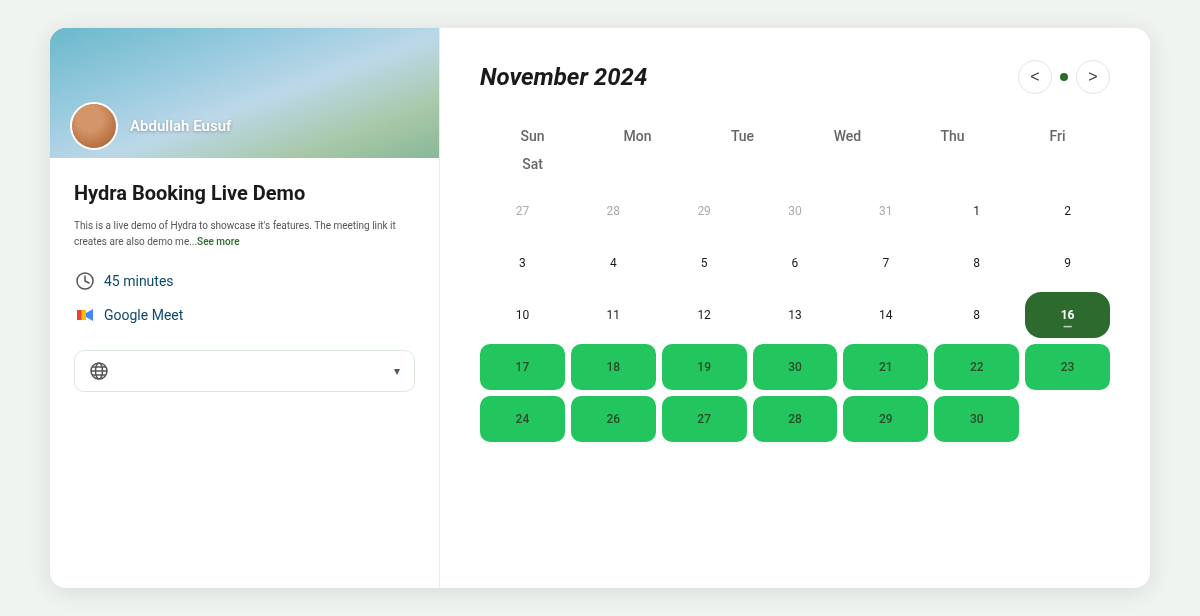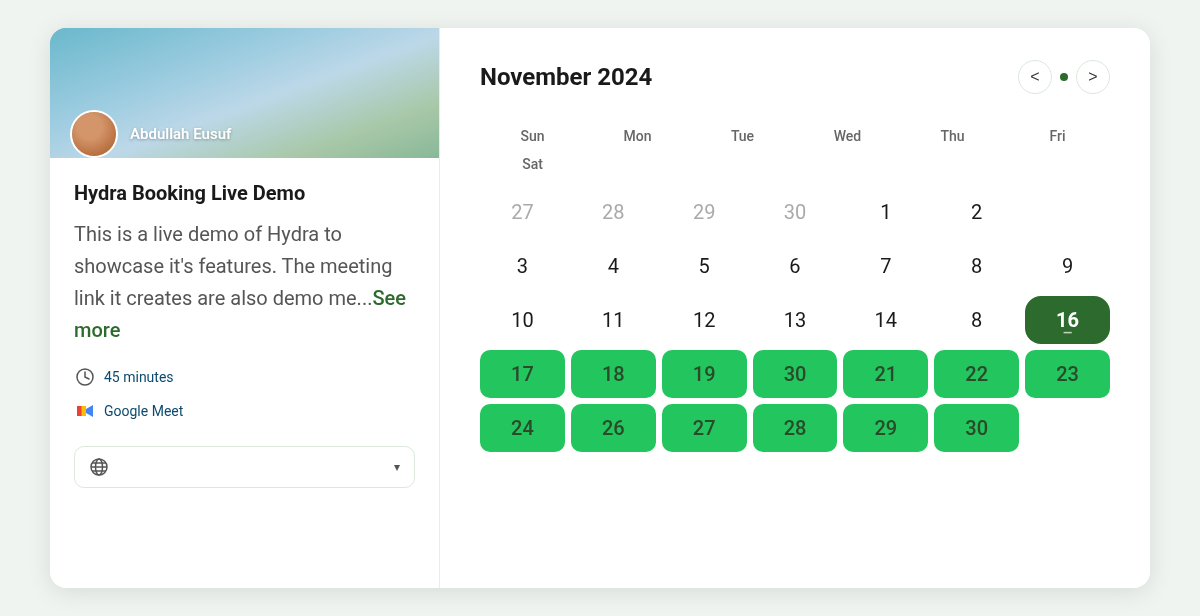--- a/index.html
+++ b/index.html
@@ -36,21 +36,21 @@
       overflow: hidden;
     }
     .hero-image::before {
       content: '';
       position: absolute;
       top: 0; left: 0; right: 0; bottom: 0;
       background: linear-gradient(160deg, #6ab8cc 0%, #9dcce0 35%, #bcd8e8 55%, #a8c8a8 80%, #88b898 100%);
     }
     .avatar-row {
       position: absolute;
-      bottom: 0;
+      bottom: 8px;
       left: 20px;
       display: flex;
       align-items: center;
       gap: 12px;
     }
     .avatar {
       width: 48px;
       height: 48px;
       border-radius: 50%;
       background: #c8a880;
@@ -79,21 +79,21 @@
       flex: 1;
     }
     .event-title {
       font-size: 20px;
       font-weight: 700;
       color: #1a1a1a;
       margin-bottom: 12px;
       line-height: 1.3;
     }
     .event-desc {
-      font-size: 20px;
+      font-size: 10px;
       color: #555;
       line-height: 1.6;
       margin-bottom: 20px;
     }
     .see-more {
       color: #2d6a2d;
       font-weight: 500;
       cursor: pointer;
     }
     .meta-row {
@@ -142,20 +142,21 @@
     .calendar-header {
       display: flex;
       align-items: center;
       justify-content: space-between;
       margin-bottom: 28px;
     }
     .month-title {
       font-size: 24px;
       font-weight: 700;
       color: #1a1a1a;
+      font-style: italic;
     }
     .nav-controls {
       display: flex;
       align-items: center;
       gap: 8px;
     }
     .nav-btn {
       width: 34px;
       height: 34px;
       border-radius: 50%;
@@ -195,21 +196,21 @@
       gap: 6px;
     }
     .calendar-week {
       display: grid;
       grid-template-columns: repeat(7, 1fr);
       gap: 6px;
     }
     .cal-day {
       text-align: left;
       padding: 12px 6px;
-      font-size: 20px;
+      font-size: 12px;
       color: #1a1a1a;
       border-radius: 10px;
       cursor: default;
       min-height: 46px;
       display: flex;
       align-items: center;
       justify-content: center;
     }
     .cal-day.other-month {
       color: #aaa;
@@ -317,20 +318,21 @@
           <div class="day-header">Fri</div>
           <div class="day-header">Sat</div>
         </div>
       <div class="calendar-weeks">
 
       <div class="calendar-week">
             <div class="cal-day other-month">27</div>
             <div class="cal-day other-month">28</div>
             <div class="cal-day other-month">29</div>
             <div class="cal-day other-month">30</div>
+            <div class="cal-day other-month">31</div>
             <div class="cal-day normal">1</div>
             <div class="cal-day normal">2</div>
           </div>
           <div class="calendar-week">
             <div class="cal-day normal">3</div>
             <div class="cal-day normal">4</div>
             <div class="cal-day normal">5</div>
             <div class="cal-day normal">6</div>
             <div class="cal-day normal">7</div>
             <div class="cal-day normal">8</div>

